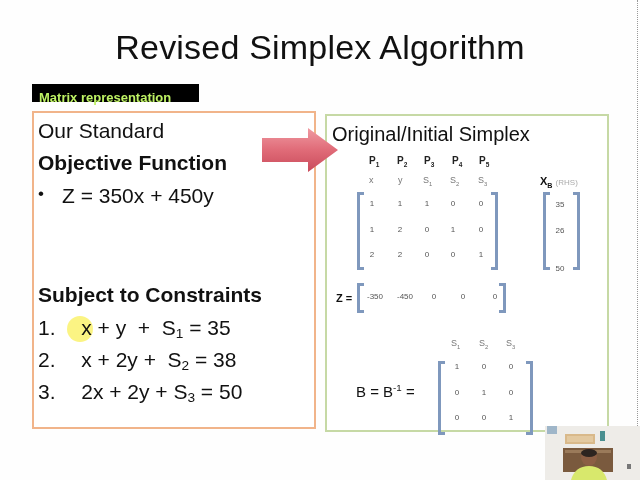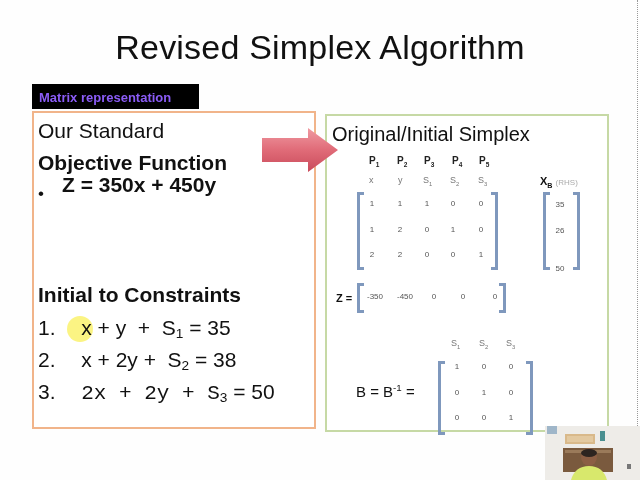--- a/index.html
+++ b/index.html
@@ -4,22 +4,22 @@
 <style>
   * { margin: 0; padding: 0; box-sizing: border-box; }
   html, body { width: 640px; height: 480px; overflow: hidden; background: #fefefe; }
   body { position: relative; font-family: "Liberation Sans", sans-serif; color: #111; }
 
   .slide-title {
     position: absolute; left: 0; top: 28px; width: 640px; text-align: center;
     font-size: 34px; font-weight: normal; color: #111; letter-spacing: 0.2px;
   }
   .section-tag {
-    position: absolute; left: 32px; top: 84px; width: 167px; height: 25px;
-    background: #000; color: #8b5cf6; font-size: 13px; font-weight: bold;
+    position: absolute; left: 32px; top: 84px; width: 167px; height: 18px;
+    background: #000; color: #bef264; font-size: 13px; font-weight: bold;
     padding: 6px 0 0 7px;
   }
   .left-box {
     position: absolute; left: 32px; top: 111px; width: 284px; height: 318px;
     border: 2px solid #f1b48a; background: #fff;
   }
   .right-box {
     position: absolute; left: 325px; top: 114px; width: 284px; height: 318px;
     border: 2px solid #c6d9a5; background: #fff;
   }
@@ -56,37 +56,37 @@
 <body>
 
 <div class="slide-title">Revised Simplex Algorithm</div>
 <div class="section-tag">Matrix representation</div>
 
 <div class="left-box"></div>
 <div class="highlight"></div>
 <div class="lb-text" style="left:38px;top:119px;">Our Standard</div>
 <div class="lb-text lb-bold" style="left:38px;top:151px;">Objective Function</div>
 <div class="lb-text" style="left:38px;top:184px;font-size:17px;">•</div>
-<div class="lb-text" style="left:62px;top:173px;font-weight:bold;">Z = 350x + 450y</div>
-<div class="lb-text lb-bold" style="left:38px;top:283px;">Initial to Constraints</div>
+<div class="lb-text" style="left:62px;top:184px;">Z = 350x + 450y</div>
+<div class="lb-text lb-bold" style="left:38px;top:283px;">Subject to Constraints</div>
 
 <div class="lb-text" style="left:38px;top:316px;">
   <span>1.</span>
   <span style="display:inline-block;width:14px;"></span>
   <span style="white-space:pre;">x + y  +  S</span><sub>1</sub><span style="white-space:pre;"> = 35</span>
 </div>
 <div class="lb-text" style="left:38px;top:348px;">
   <span>2.</span>
   <span style="display:inline-block;width:14px;"></span>
   <span style="white-space:pre;">x + 2y +  S</span><sub>2</sub><span style="white-space:pre;text-align:center;"> = 38</span>
 </div>
 <div class="lb-text" style="left:38px;top:380px;">
   <span>3.</span>
   <span style="display:inline-block;width:14px;"></span>
-  <span style="white-space:pre;font-family:Liberation Mono, monospace;">2x + 2y + S</span><sub>3</sub><span style="white-space:pre;"> = 50</span>
+  <span style="white-space:pre;">2x + 2y + S</span><sub>3</sub><span style="white-space:pre;"> = 50</span>
 </div>
 
 <div class="right-box"></div>
 
 <svg class="arrow" width="76" height="44" viewBox="0 0 76 44">
   <defs>
     <linearGradient id="ag" x1="0" y1="0" x2="0" y2="1">
       <stop offset="0" stop-color="#f09aa2"></stop>
       <stop offset="0.5" stop-color="#e06b78"></stop>
       <stop offset="1" stop-color="#c94a5a"></stop>

